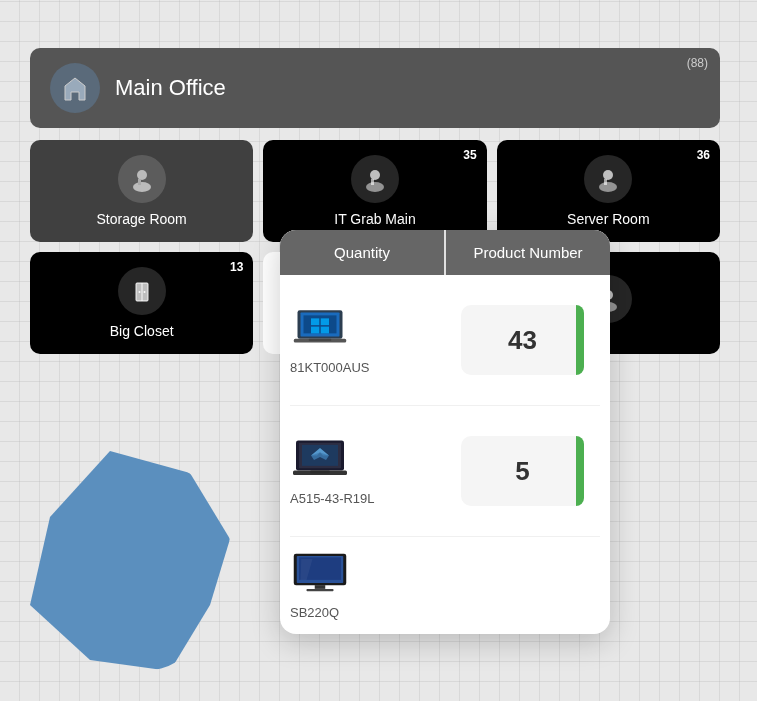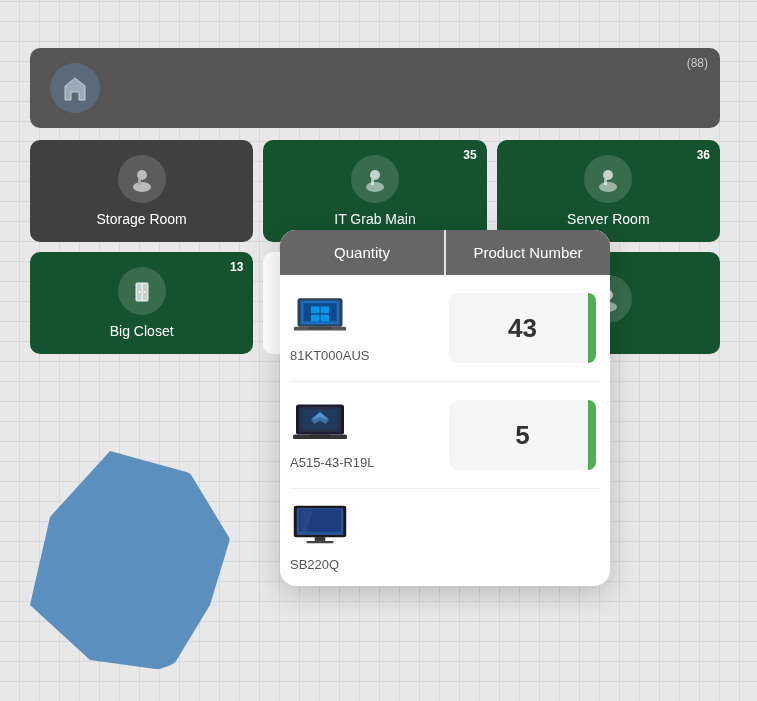--- a/index.html
+++ b/index.html
@@ -80,21 +80,21 @@
       padding: 15px 10px;
       display: flex;
       flex-direction: column;
       align-items: center;
       cursor: pointer;
       position: relative;
       min-height: 100px;
       justify-content: center;
     }
     .room-card.green {
-      background-color: #14532d;
+      background-color: #000000;
     }
     .room-card .room-badge {
       position: absolute;
       top: 8px;
       right: 10px;
       color: #fff;
       font-size: 12px;
       font-weight: 600;
     }
     .room-icon {
@@ -187,21 +187,21 @@
       color: #555;
       text-align: center;
     }
     .qty-cell {
       display: flex;
       align-items: center;
       justify-content: center;
       background: #f5f5f5;
       border-radius: 10px;
       height: 70px;
-      margin: 4px;
+      margin: 16px;
       position: relative;
     }
     .qty-value {
       font-size: 26px;
       font-weight: 600;
       color: #333;
     }
     .qty-bar {
       position: absolute;
       right: 0;
@@ -236,20 +236,21 @@
 
 <div class="main-container">
 
   <div class="main-office-card">
     <span class="count-badge">(88)</span>
     <div class="main-office-icon">
       <svg width="28" height="28" viewBox="0 0 28 28" fill="none">
         <path d="M4 26V12L14 4L24 12V26H18V18H10V26H4Z" fill="#9ab" stroke="#ccc" stroke-width="1"></path>
       </svg>
     </div>
+    <span class="main-office-title">Main Office</span>
   </div>
 
   <div class="rooms-grid">
 
     <div class="room-card">
       <div class="room-icon">
         <svg width="28" height="28" viewBox="0 0 28 28" fill="none">
           <circle cx="14" cy="10" r="5" fill="#bbb"></circle>
           <ellipse cx="14" cy="22" rx="9" ry="5" fill="#bbb"></ellipse>
           <rect x="10" y="14" width="3" height="6" fill="#aaa"></rect>

